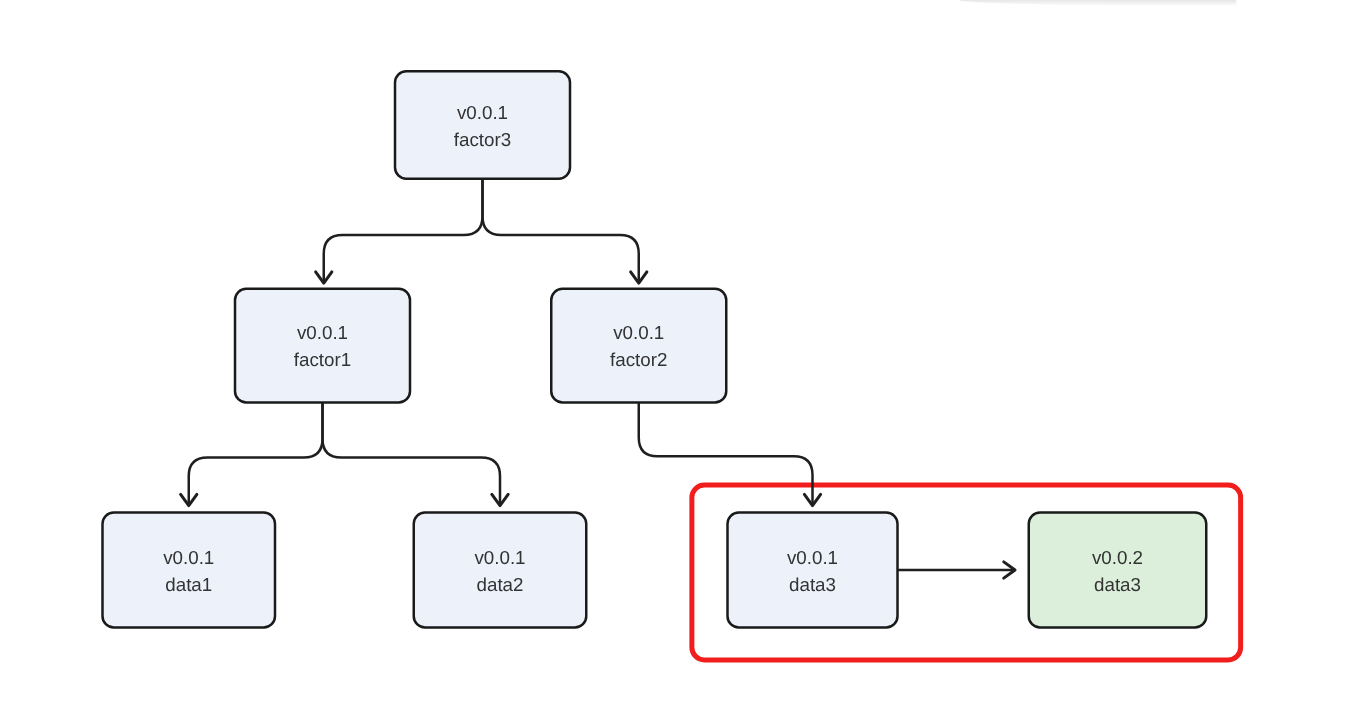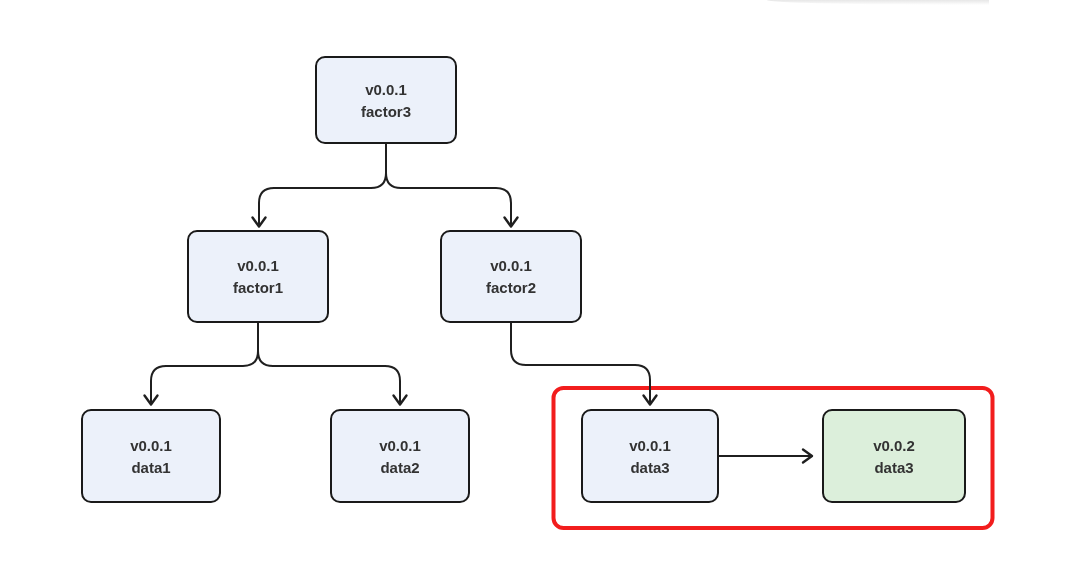--- a/index.html
+++ b/index.html
@@ -9,21 +9,20 @@
     width: 1080px;
     height: 575px;
     overflow: hidden;
     font-family: "Liberation Sans", sans-serif;
   }
   .stage {
     position: relative;
     width: 989px;
     height: 575px;
     background: var(--background, #ffffff);
-    font-weight: bold;
   }
   .top-edge-artifact {
     position: absolute;
     top: 0;
     right: 0;
     width: 222px;
     height: 5px;
     background: linear-gradient(to bottom, rgba(120,120,120,0.18), rgba(120,120,120,0.0));
     border-bottom-left-radius: 100% 100%;
     pointer-events: none;

